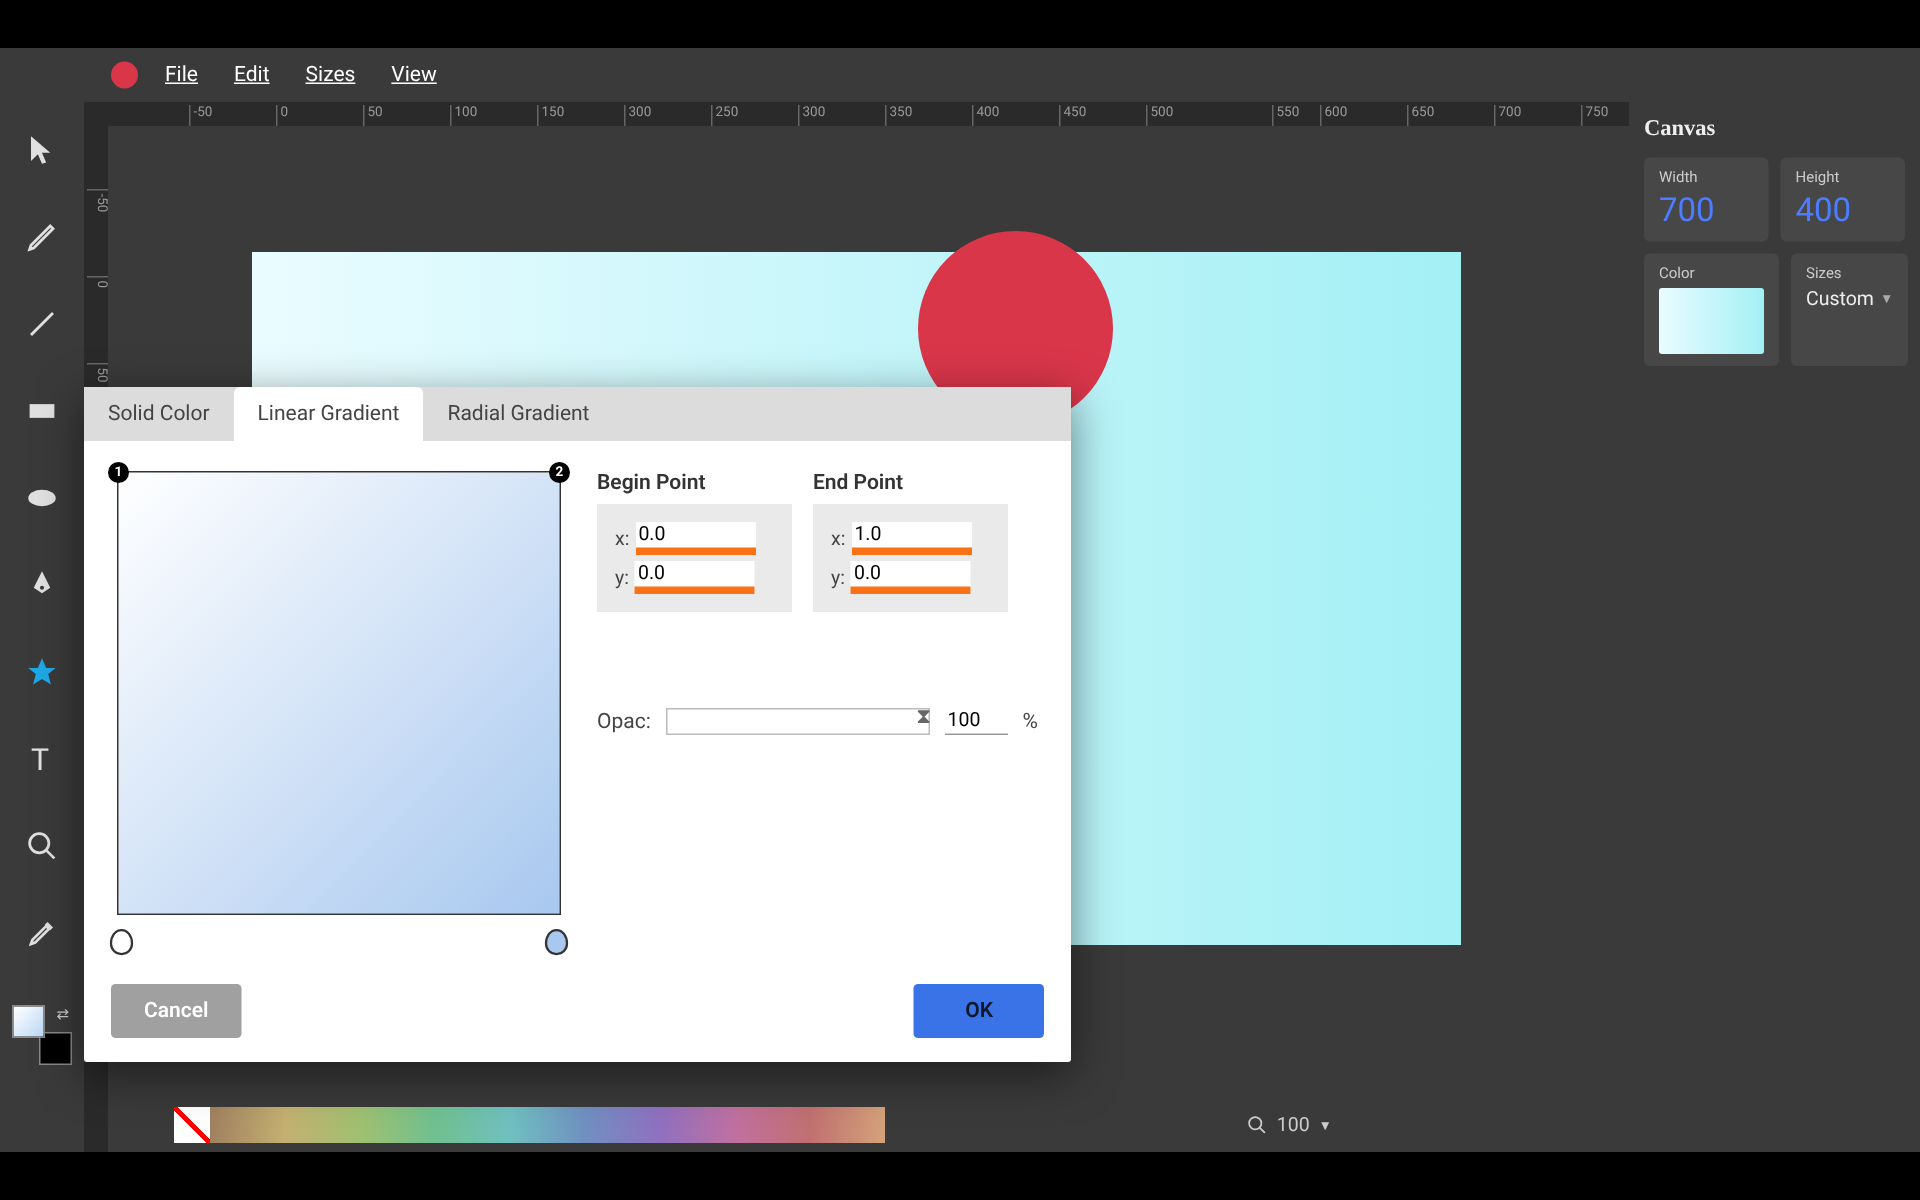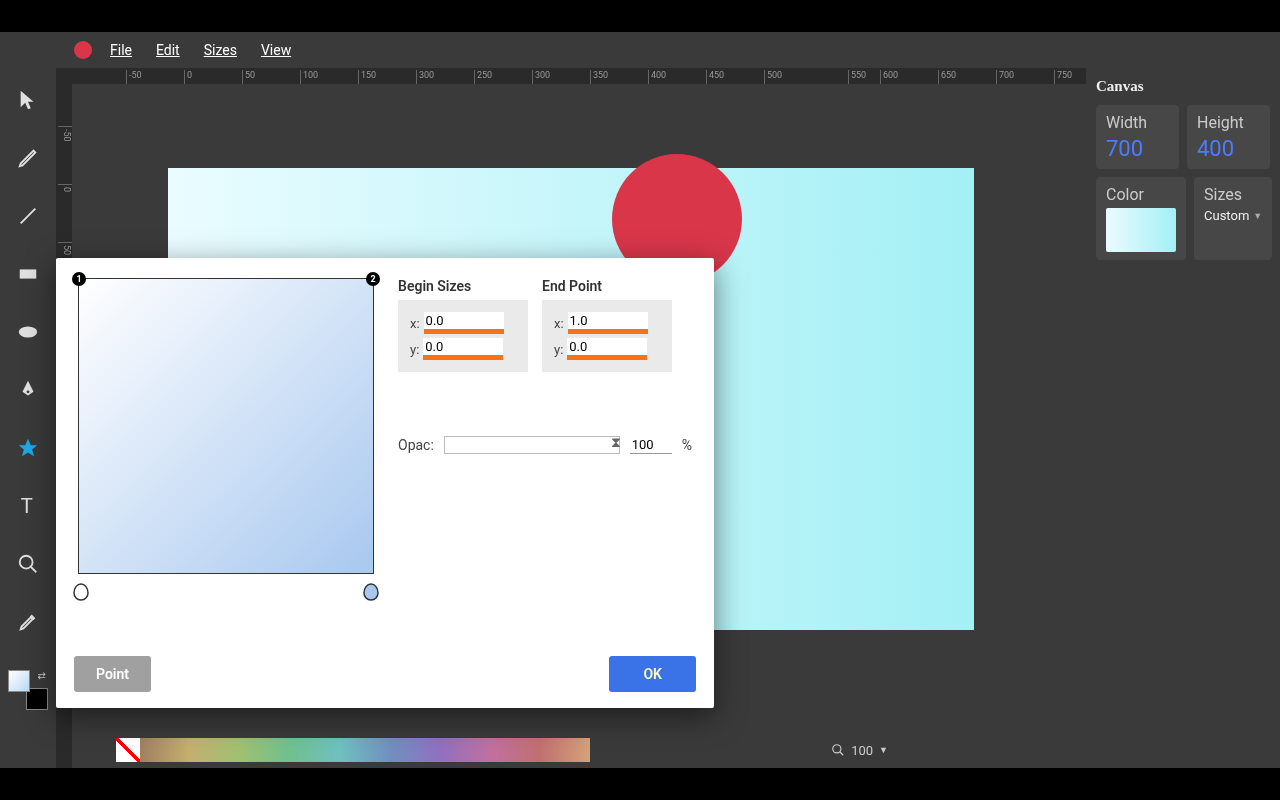--- a/index.html
+++ b/index.html
@@ -30,21 +30,21 @@
 .ruler-v .tick { position: absolute; left: 2px; border-top: 1px solid #666; width: 14px; writing-mode: vertical-rl; padding-top: 2px; }
 .ruler-corner { position: absolute; top:0; left:0; width:16px; height:16px; background:#2a2a2a; }
 
 .canvas { position: absolute; top: 100px; left: 112px; width: 806px; height: 462px; background: linear-gradient(to right, #eafcff, #a3f0f5); }
 .shape-circle { position: absolute; top: -14px; left: 444px; width: 130px; height: 130px; background: #d9364a; border-radius: 50%; }
 
 .right-panel { width: 194px; background: #3a3a3a; padding: 10px; color: #ddd; }
 .panel-title { font-size: 15px; font-weight: 600; margin-bottom: 10px; color: #eee; font-family: Liberation Serif, serif; }
 .panel-row { display: flex; gap: 8px; margin-bottom: 8px; }
 .panel-box { flex: 1; background: #474747; border-radius: 4px; padding: 8px 10px; }
-.panel-label { font-size: 16px; color: #ccc; margin-bottom: 4px; }
+.panel-label { font-size: 10px; color: #ccc; margin-bottom: 4px; }
 .panel-value { font-size: 22px; color: #4c7cff; font-weight: 400; }
 .panel-swatch { width: 70px; height: 44px; background: linear-gradient(to right, #eafcff, #a3f0f5); border-radius: 2px; margin-top: 2px; }
 .panel-select { font-size: 13px; color: #eee; margin-top: 2px; display: flex; align-items: center; gap: 4px; }
 
 .bottombar { position: absolute; bottom: 0; left: 56px; right: 194px; height: 36px; background: #3a3a3a; display: flex; align-items: center; padding: 0 4px; }
 .palette { height: 24px; display:flex; }
 .palette .noswatch { width:24px; height:24px; background:#fff; position:relative; }
 .palette .noswatch::after { content:''; position:absolute; inset:0; background:linear-gradient(to top right, transparent 45%, red 45%, red 55%, transparent 55%); }
 .palette .strip { width: 450px; height: 24px; background: linear-gradient(to right, #a08060, #c4b070, #a0c070, #70c090, #70c0c0, #7090c0, #9070c0, #c070a0, #c07070, #d4a27a); }
 .zoom { margin-left: auto; display: flex; align-items: center; gap: 6px; color: #ccc; font-size: 13px; }
@@ -67,21 +67,21 @@
 .point-title { font-size: 14px; font-weight: 600; color: #333; margin-bottom: 6px; }
 .point-field { display: flex; align-items: center; gap: 4px; font-size: 13px; margin-top: 4px; }
 .point-field input { width: 80px; border: none; border-bottom: 5px solid #f97316; font-size: 13px; padding: 1px 2px; }
 .opac-row { display: flex; align-items: center; gap: 10px; margin-top: 64px; font-size: 14px; }
 .opac-slider { flex: 1; height: 18px; border: 1px solid #bbb; position: relative; background:#fff; }
 .opac-thumb { position: absolute; right: -2px; top: -3px; font-size: 14px; color:#666; }
 .opac-input { width: 42px; border: none; border-bottom: 1px solid #999; font-size: 13px; text-align:left; padding:1px 2px; }
 .dialog-footer { padding: 6px 18px 16px 18px; display: flex; }
 .btn { padding: 10px 22px; border: none; border-radius: 3px; font-size: 14px; font-weight: 600; cursor: pointer; }
 .btn-cancel { background: #a0a0a0; color: #fff; }
-.btn-ok { background: #3a73e8; color: #fef9c3; margin-left: auto; padding: 10px 34px; }
+.btn-ok { background: #3a73e8; color: #0f172a; margin-left: auto; padding: 10px 34px; }
 </style>
 </head>
 <body>
 
 <div class="app">
 
   <div class="menubar">
     <div class="logo"></div>
     <div class="menubar-items">
       <span class="menubar-item">File</span>
@@ -226,20 +226,25 @@
             <span style="font-size:9px;color:#aaa;">▼</span>
           </div>
         </div>
       </div>
     </div>
 
   </div>
 </div>
 
 <div class="dialog">
+  <div class="dialog-tabs">
+    <div class="dialog-tab">Solid Color</div>
+    <div class="dialog-tab active">Linear Gradient</div>
+    <div class="dialog-tab">Radial Gradient</div>
+  </div>
   <div class="dialog-body">
     <div class="grad-preview">
       <div class="grad-box">
         <div class="grad-handle" style="top:-7px; left:-7px;">1</div>
         <div class="grad-handle" style="top:-7px; right:-7px;">2</div>
       </div>
       <div class="grad-slider">
         <div class="grad-stop" style="left:-6px;">
           <svg viewBox="0 0 18 20">
               <path d="M9 2 C13 2 16 6 16 11 C16 15 13 18 9 18 C5 18 2 15 2 11 C2 6 5 2 9 2 Z" fill="#fff" stroke="#333" stroke-width="1.5"></path>
@@ -248,21 +253,21 @@
         <div class="grad-stop" style="right:-6px;">
           <svg viewBox="0 0 18 20">
               <path d="M9 2 C13 2 16 6 16 11 C16 15 13 18 9 18 C5 18 2 15 2 11 C2 6 5 2 9 2 Z" fill="#a8c8ef" stroke="#333" stroke-width="1.5"></path>
             </svg>
         </div>
       </div>
     </div>
     <div class="grad-controls">
       <div class="point-row">
         <div>
-          <div class="point-title">Begin Sizes</div>
+          <div class="point-title">Begin Point</div>
           <div class="point-box">
             <div class="point-field">
               <span>x:</span>
               <input value="0.0" style="">
             </div>
             <div class="point-field">
               <span>y:</span>
               <input value="0.0" style="">
             </div>
           </div>
@@ -285,16 +290,16 @@
         <span>Opac:</span>
         <div class="opac-slider">
           <span class="opac-thumb">⧗</span>
         </div>
         <input class="opac-input" value="100" style="">
         <span>%</span>
       </div>
     </div>
   </div>
   <div class="dialog-footer">
-    <button class="btn btn-cancel">Point</button>
+    <button class="btn btn-cancel">Cancel</button>
     <button class="btn btn-ok">OK</button>
   </div>
 </div>
 
 </body></html>

